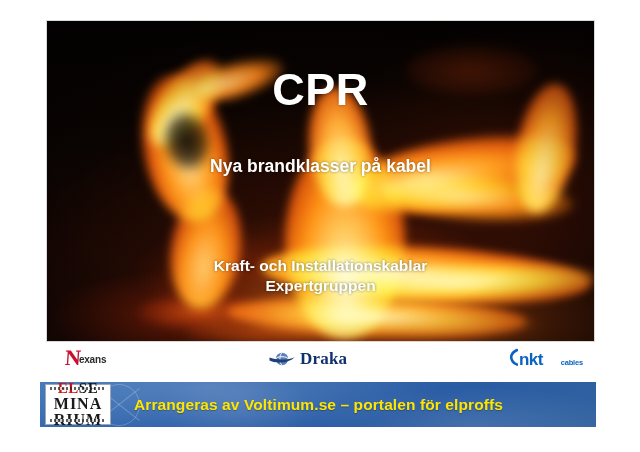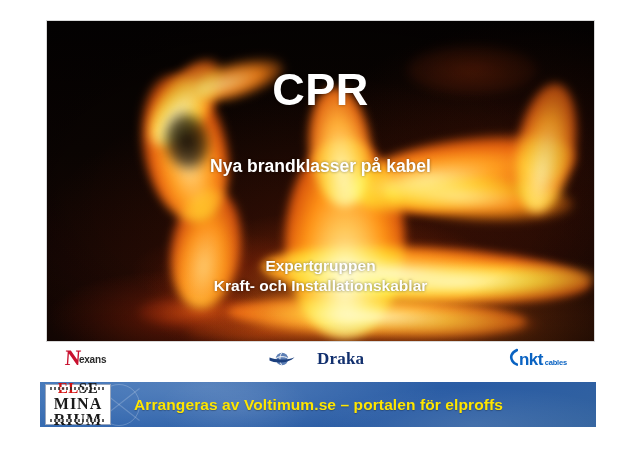--- a/index.html
+++ b/index.html
@@ -223,21 +223,21 @@
   }
   .nexans-word {
     color: #2a2a2a;
     font-size: 10px;
     font-weight: bold;
     letter-spacing: -0.2px;
     margin-left: -1px;
   }
 
   
-  .logo-draka { left: 222px; gap: 17px; }
+  .logo-draka { left: 222px; }
   .draka-mark {
     width: 26px; height: 16px;
     margin-right: 5px;
     position: relative;
   }
   .draka-word {
     color: #12306e;
     font-size: 17px;
     font-weight: bold;
     font-family: "Liberation Serif", serif;
@@ -254,21 +254,21 @@
     letter-spacing: -0.6px;
     line-height: 1;
   }
   .nkt-sub {
     color: #0a63c2;
     font-size: 7.5px;
     font-weight: bold;
     letter-spacing: -0.2px;
     align-self: flex-end;
     padding-bottom: 7px;
-    margin-left: 2px;
+    margin-left: 18px;
   }
 
   
   #banner {
     position: absolute;
     left: 40px;
     top: 382px;
     width: 556px;
     height: 45px;
     background:
@@ -385,22 +385,22 @@
       <div class="flame f-ember1"></div>
       <div class="flame f-ember2"></div>
       <div class="flame f-ember3"></div>
     </div>
     <div class="vignette"></div>
 
     <div id="hero-text">
       <div class="hero-title">CPR</div>
       <div class="hero-subtitle">Nya brandklasser på kabel</div>
       <div class="hero-group">
+        <div>Kraft- och Installationskablar</div>
         <div>Expertgruppen</div>
-        <div>Kraft- och Installationskablar</div>
       </div>
     </div>
   </div>
 
   <div id="logos">
 
     <div class="logo logo-nexans">
       <span class="nexans-n">N</span>
       <span class="nexans-word">exans</span>
     </div>

